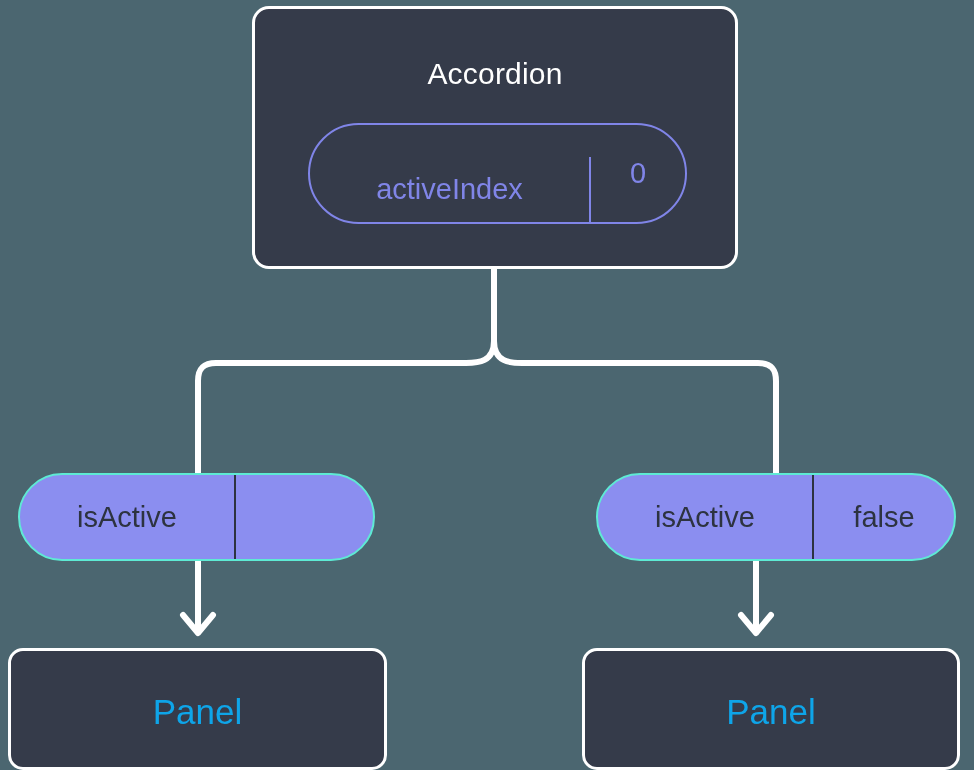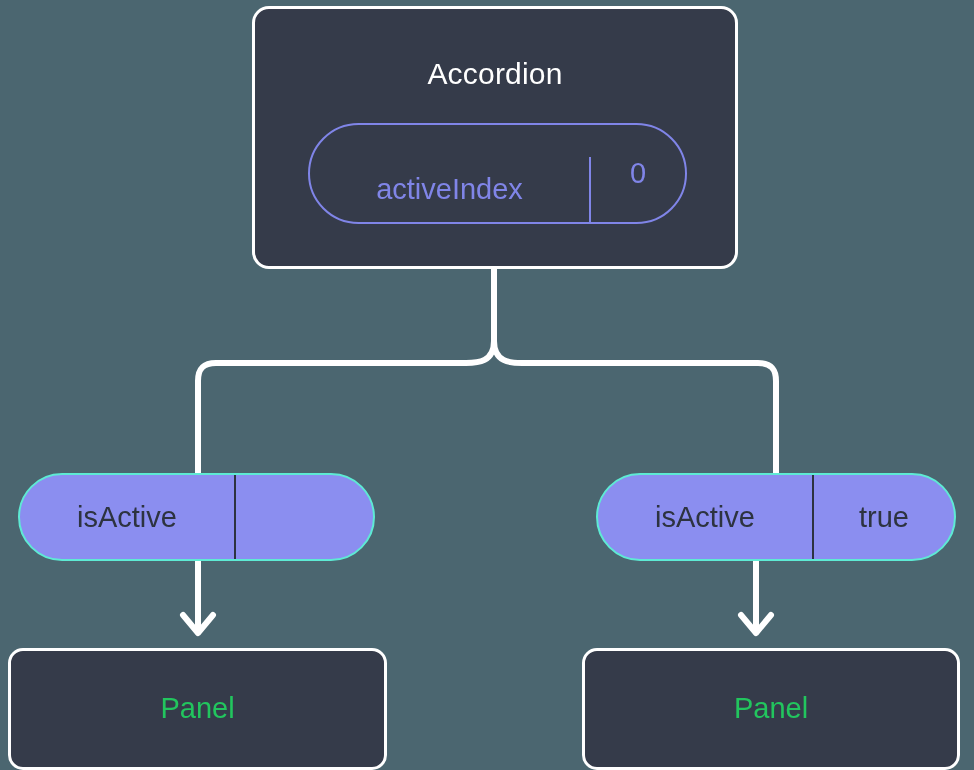--- a/index.html
+++ b/index.html
@@ -147,22 +147,22 @@
 
   .panel-left  { left: 8px;   width: 379px; }
   .panel-right { left: 582px; width: 378px; }
 
   .card-panel .card-label {
     position: absolute;
     left: 0;
     right: 0;
     top: 43px;
     text-align: center;
-    color: #22c55e;
-    font-size: 29px;
+    color: #0ea5e9;
+    font-size: 35px;
     font-weight: 400;
     line-height: 1;
   }
 </style>
 </head>
 <body>
 
 <div id="stage">
 
   <svg id="wires" viewBox="0 0 974 770" width="974" height="770" xmlns="http://www.w3.org/2000/svg">
@@ -194,21 +194,21 @@
       <div class="pill-val">0</div>
     </div>
   </div>
 
   <div class="pill-filled pill-left">
     <div class="pill-key">isActive</div>
   </div>
 
   <div class="pill-filled pill-right">
     <div class="pill-key">isActive</div>
-    <div class="pill-val">true</div>
+    <div class="pill-val">false</div>
   </div>
 
   <div class="card card-panel panel-left">
     <div class="card-label">Panel</div>
   </div>
 
   <div class="card card-panel panel-right">
     <div class="card-label">Panel</div>
   </div>
 

